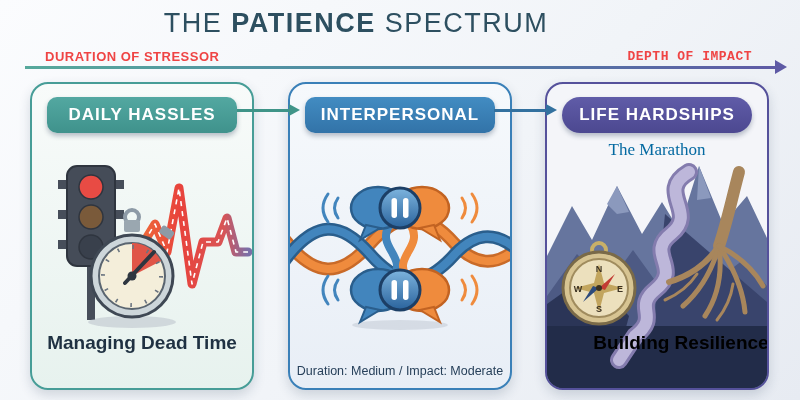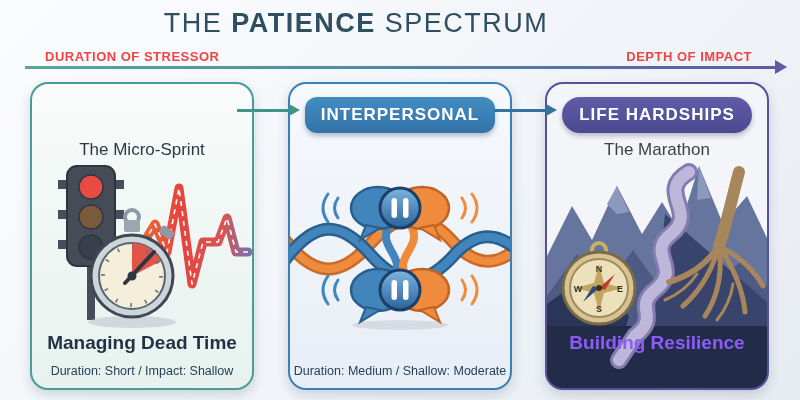--- a/index.html
+++ b/index.html
@@ -10,21 +10,21 @@
   }
   .title{
     position:absolute;top:8px;left:0;width:712px;text-align:center;
     font-size:27px;color:#2d4f60;letter-spacing:1.5px;font-weight:300;
   }
   .title b{font-weight:800;}
   .axis-label{
     position:absolute;top:49px;font-size:13px;font-weight:bold;color:#ef4444;letter-spacing:.5px;
   }
   .axis-label.left{left:45px;}
-  .axis-label.right{right:48px;}
+  .axis-label.right{right:48px;font-family:Liberation Mono, monospace;}
   .axis-line{
     position:absolute;top:66px;left:25px;width:752px;height:3px;
     background:linear-gradient(90deg,#57a99c,#4f86a5,#5e5aa5);
   }
   .axis-head{
     position:absolute;top:60px;left:775px;width:0;height:0;
     border-left:12px solid #5e5aa5;border-top:7px solid transparent;border-bottom:7px solid transparent;
   }
   .card{
     position:absolute;top:82px;height:308px;width:224px;border-radius:18px;
@@ -34,39 +34,39 @@
   .card1{left:30px;border-color:#479d97;background:linear-gradient(#f8fbfa,#e7f2ee);}
   .card2{left:288px;border-color:#3a80b8;background:linear-gradient(#f6f9fc,#e8eef6);}
   .card3{left:545px;border-color:#55519b;background:#f4f5f9;}
   .pill{
     position:absolute;top:13px;left:50%;transform:translateX(-50%);
     width:190px;height:36px;border-radius:10px;display:flex;align-items:center;justify-content:center;
     color:#fff;font-weight:bold;font-size:17px;letter-spacing:1px;
     box-shadow:0 3px 5px rgba(30,50,80,.3);white-space:nowrap;
   }
   .pill1{background:linear-gradient(#53a8a1,#3f928c);}
-  .pill2{background:linear-gradient(#428cc2,#3273a8);border-radius:12px;}
+  .pill2{background:linear-gradient(#428cc2,#3273a8);}
   .pill3{background:linear-gradient(#605ca8,#4c4890);border-radius:18px;}
   .subtitle{
     position:absolute;top:56px;left:0;width:100%;text-align:center;
     font-size:17px;color:#2b3947;
   }
-  .card3 .subtitle{color:#404040;}
+  .card3 .subtitle{color:#0369a1;font-family:Liberation Serif, serif;}
   .illus{position:absolute;left:0;width:100%;}
   .illus12{top:78px;height:168px;}
   .illus3{top:70px;height:238px;}
   .card-title{
     position:absolute;top:248px;left:0;width:100%;text-align:center;
     font-size:19px;font-weight:bold;color:#1f3142;
   }
   .card-meta{
     position:absolute;top:280px;left:0;width:100%;text-align:center;
     font-size:12.5px;color:#27405a;
   }
-  .card3 .card-title,.card3 .card-meta{color:#8b5cf6;}
+  .card3 .card-title,.card3 .card-meta{color:#000000;padding-left:24px;}
   .connector{position:absolute;top:109px;height:3px;}
   .connector .line{position:absolute;left:0;top:0;height:3px;width:52px;}
   .connector .head{
     position:absolute;left:52px;top:-5px;width:0;height:0;
     border-top:6.5px solid transparent;border-bottom:6.5px solid transparent;border-left:11px solid;
   }
   .conn1{left:237px;width:63px;}
   .conn1 .line{background:#3f9488;}
   .conn1 .head{border-left-color:#3f9488;}
   .conn2{left:494px;width:63px;}
@@ -77,21 +77,21 @@
 <body>
 
 <div class="title"><span>THE</span>&nbsp;<b>PATIENCE</b>&nbsp;<span>SPECTRUM</span></div>
 
 <div class="axis-label left">DURATION OF STRESSOR</div>
 <div class="axis-label right">DEPTH OF IMPACT</div>
 <div class="axis-line"></div>
 <div class="axis-head"></div>
 
 <div class="card card1">
-  <div class="subtitle">The Micro-Sprint</div>
+  <div class="pill pill1">DAILY HASSLES</div>
   <svg class="illus illus12" viewBox="0 0 220 168">
     <defs>
       <linearGradient id="roadGrad" x1="0" y1="0" x2="1" y2="0">
         <stop offset="0" stop-color="#f07a38"></stop>
           <stop offset="0.45" stop-color="#e8433c"></stop>
         <stop offset="0.8" stop-color="#d95455"></stop>
           <stop offset="1" stop-color="#7a6fa8"></stop>
       </linearGradient>
     </defs>
 
@@ -121,21 +121,20 @@
       <rect x="92" y="58" width="16" height="12" rx="2" fill="#9aa7b0"></rect>
       <circle cx="100" cy="114" r="41" fill="#cdd6da" stroke="#3f4854" stroke-width="3"></circle>
       <circle cx="100" cy="114" r="33" fill="#f4eeda" stroke="#5a6570" stroke-width="2"></circle>
       <path d="M100 114 L100 81 A33 33 0 0 1 129 99 Z" fill="#e05548"></path>
       <circle cx="100" cy="114" r="29" fill="none" stroke="#6a7480" stroke-width="4" stroke-dasharray="1.6 13.6"></circle>
       <line x1="93" y1="121" x2="122" y2="90" stroke="#2e3640" stroke-width="4" stroke-linecap="round"></line>
       <circle cx="100" cy="114" r="4.5" fill="#2e3640"></circle>
     </g>
   </svg>
   <div class="card-title">Managing Dead Time</div>
-  <div class="card-meta">Duration: Short / Impact: Shallow</div>
 </div>
 
 <div class="card card2">
   <div class="pill pill2">INTERPERSONAL</div>
   <svg class="illus illus12" viewBox="0 0 220 168">
     <defs>
       <linearGradient id="pauseGrad" x1="0" y1="0" x2="0" y2="1">
         <stop offset="0" stop-color="#7db4de"></stop>
           <stop offset="1" stop-color="#2a639c"></stop>
       </linearGradient>
@@ -168,21 +167,21 @@
       <path d="M62 -10 q 7 10 0 20 M72 -14 q 10 14 0 28" fill="none" stroke="#ef8b3d" stroke-width="3" stroke-linecap="round"></path>
       <ellipse cx="-22" cy="0" rx="27" ry="21" fill="#4285bd" stroke="#2a5e8c" stroke-width="2.5"></ellipse>
       <path d="M-34 17 L-40 32 L-20 20 Z" fill="#4285bd" stroke="#2a5e8c" stroke-width="2"></path>
       <ellipse cx="22" cy="0" rx="27" ry="21" fill="#ef8b3d" stroke="#c26322" stroke-width="2.5"></ellipse>
       <path d="M34 17 L40 32 L20 20 Z" fill="#ef8b3d" stroke="#c26322" stroke-width="2"></path>
       <circle cx="0" cy="0" r="20" fill="url(#pauseGrad)" stroke="#1c3f66" stroke-width="3"></circle>
       <rect x="-8.5" y="-10" width="5.5" height="20" rx="2.7" fill="#fff"></rect>
       <rect x="3" y="-10" width="5.5" height="20" rx="2.7" fill="#fff"></rect>
     </g>
   </svg>
-  <div class="card-meta">Duration: Medium / Shallow: Moderate</div>
+  <div class="card-meta">Duration: Medium / Impact: Moderate</div>
 </div>
 
 <div class="card card3">
   <div class="pill pill3">LIFE HARDSHIPS</div>
   <div class="subtitle">The Marathon</div>
   <svg class="illus illus3" viewBox="0 0 220 238" preserveAspectRatio="none">
 
     <g>
       <path d="M0 102 L25 52 L45 86 L70 32 L95 80 L115 48 L132 76 L152 12 L176 70 L200 42 L220 84 L220 238 L0 238 Z" fill="#66759e"></path>
       <path d="M70 32 L82 58 L70 60 L60 50 Z M152 12 L164 44 L150 46 Z" fill="#8b99bd"></path>

